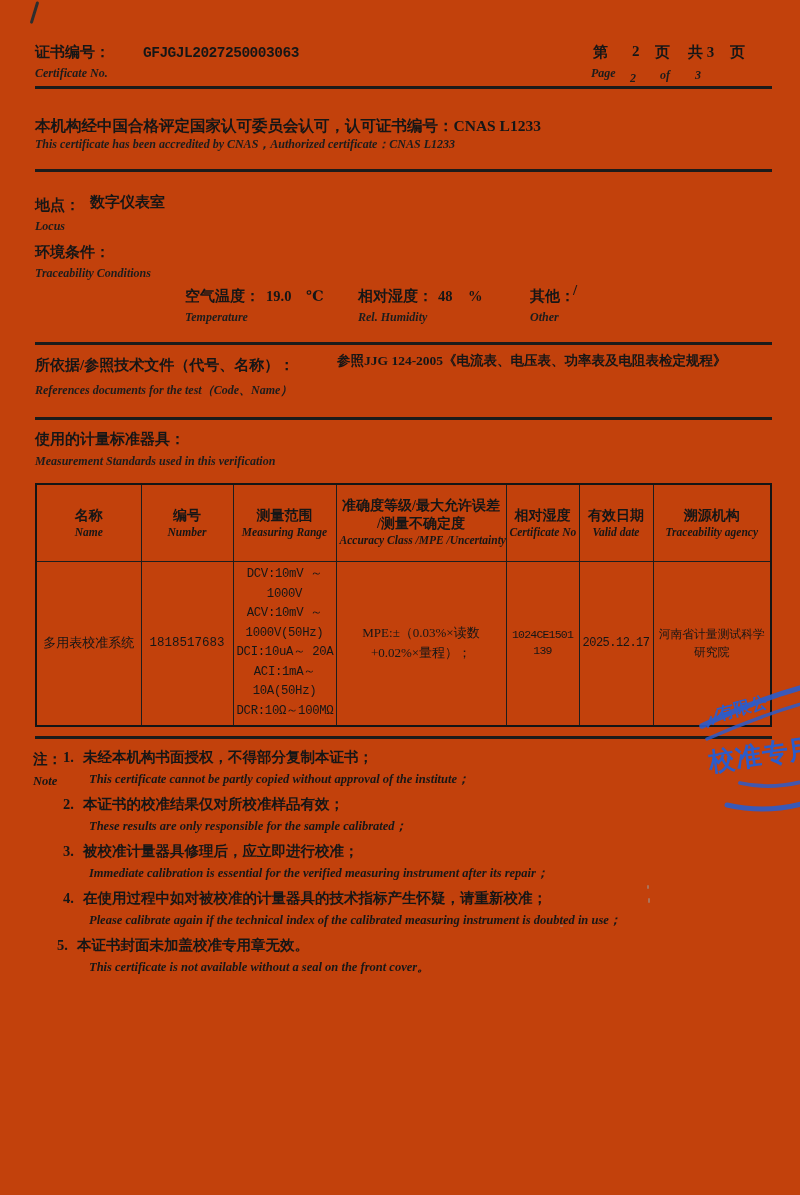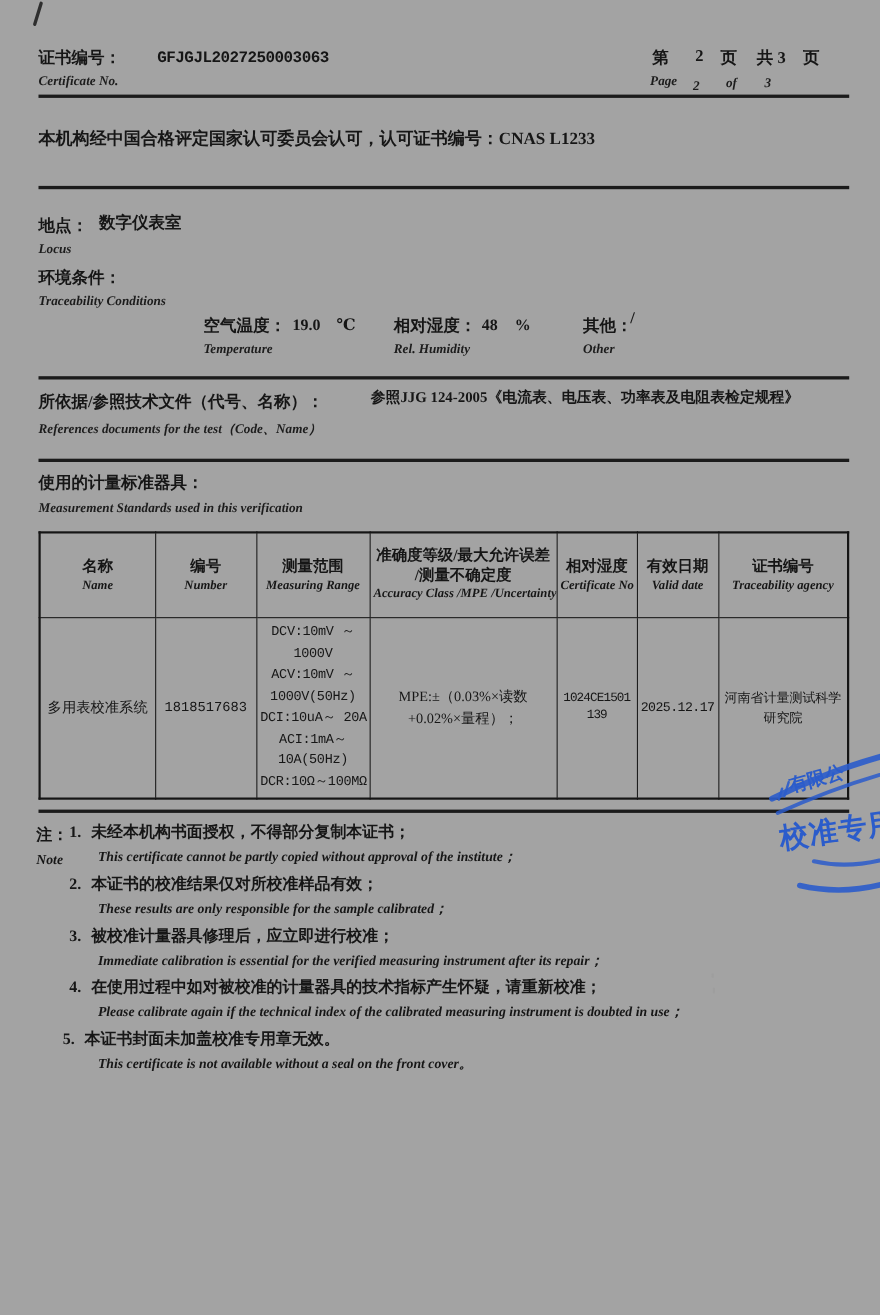--- a/index.html
+++ b/index.html
@@ -1,18 +1,18 @@
 <!DOCTYPE html>
 <html><head>
 <meta charset="utf-8">
 <style>
   html,body { margin:0; padding:0; background:#e8e8e8; }
   .page {
     position:relative; width:800px; height:1195px; margin:0 auto;
-    background:#a3a3a3; overflow:hidden;
+    background:#c2410c; overflow:hidden;
     font-family:"Liberation Serif","DejaVu Serif",serif;
     color:#161616;
   }
   .abs { position:absolute; white-space:nowrap; }
   .zh-label { font-weight:bold; font-size:15px; }
   .en-label { font-style:italic; font-size:12px; font-weight:bold; color:#1c1c1c; }
   .mono { font-family:"Liberation Mono","DejaVu Sans Mono",monospace; }
   .rule { position:absolute; background:#1b1b1b; }
 
   
@@ -62,20 +62,21 @@
   <span class="abs zh-label" style="left:730px; top:43px;">页</span>
 
   <span class="abs en-label" style="left:591px; top:66px;">Page</span>
   <span class="abs en-label" style="left:630px; top:71px;">2</span>
   <span class="abs en-label" style="left:660px; top:68px;">of</span>
   <span class="abs en-label" style="left:695px; top:68px;">3</span>
 
   <div class="rule" style="left:35px; top:86px; width:737px; height:3px;"></div>
 
   <span class="abs zh-label" style="left:35px; top:116px; font-size:15.5px;">本机构经中国合格评定国家认可委员会认可，认可证书编号：CNAS L1233</span>
+  <span class="abs en-label" style="left:35px; top:136px;">This certificate has been accredited by CNAS，Authorized certificate：CNAS L1233</span>
 
   <div class="rule" style="left:35px; top:169px; width:737px; height:2.5px;"></div>
 
   <span class="abs zh-label" style="left:35px; top:196px;">地点：</span>
   <span class="abs zh-label" style="left:90px; top:193px;">数字仪表室</span>
   <span class="abs en-label" style="left:35px; top:219px;">Locus</span>
 
   <span class="abs zh-label" style="left:35px; top:243px;">环境条件：</span>
   <span class="abs en-label" style="left:35px; top:266px;">Traceability Conditions</span>
 
@@ -136,21 +137,21 @@
           </th>
           <th>
             <div class="th-zh">相对湿度</div>
             <div class="th-en">Certificate No</div>
           </th>
           <th>
             <div class="th-zh">有效日期</div>
             <div class="th-en">Valid date</div>
           </th>
           <th>
-            <div class="th-zh">证书编号</div>
+            <div class="th-zh">溯源机构</div>
             <div class="th-en">Traceability agency</div>
           </th>
         </tr>
       </thead>
       <tbody>
         <tr style="height:165px;">
           <td class="cell-text">多用表校准系统</td>
           <td class="cell-text mono" style="font-size:12.5px;">1818517683</td>
           <td>
             <div class="range-line mono">DCV:10mV ～</div>

